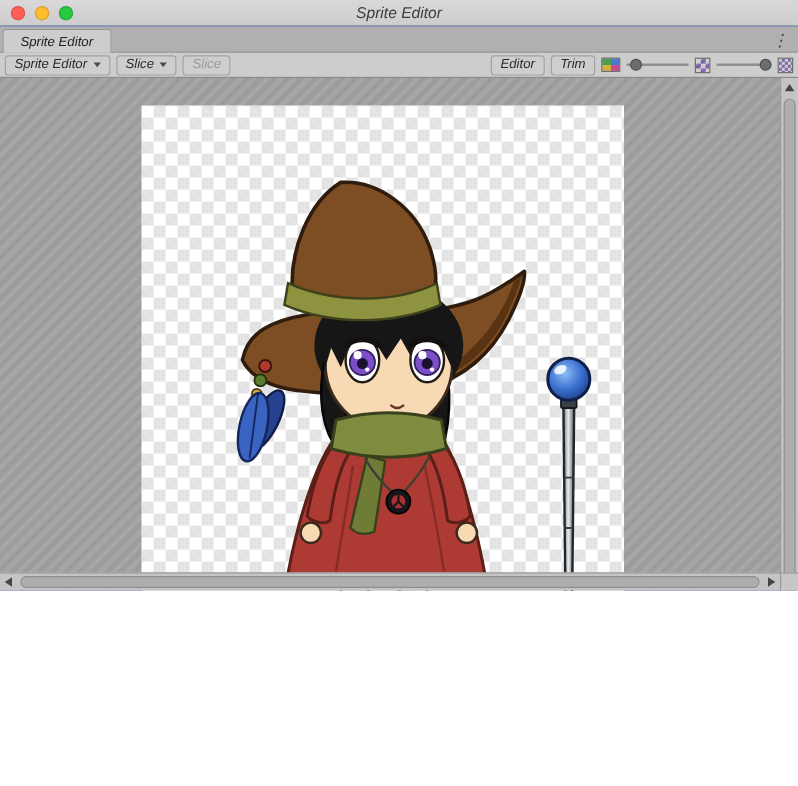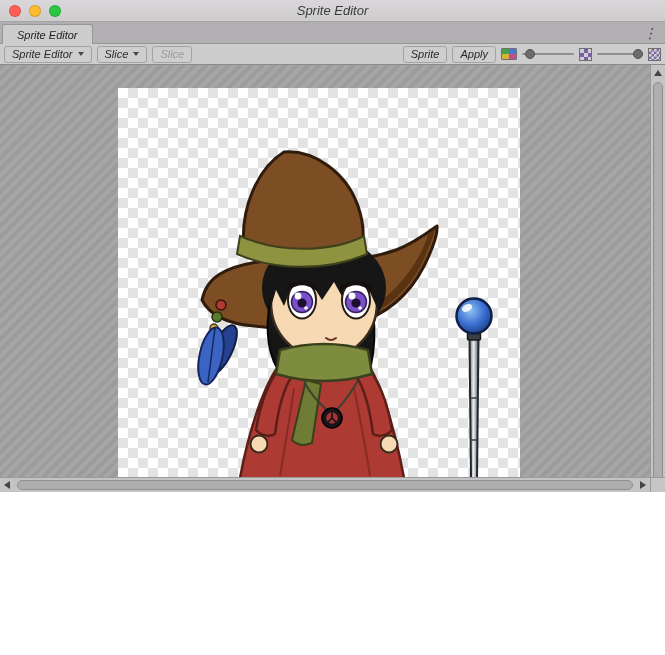--- a/index.html
+++ b/index.html
@@ -95,24 +95,24 @@
     </div>
     <div class="tbtn">
       <span>Slice</span>
       <span class="caret"></span>
     </div>
     <div class="tbtn disabled">
       <span>Slice</span>
     </div>
     <div class="spacer"></div>
     <div class="tbtn">
-      <span>Sprite</span>
-    </div>
-    <div class="tbtn">
-      <span>Apply</span>
+      <span>Editor</span>
+    </div>
+    <div class="tbtn">
+      <span>Trim</span>
     </div>
     <div class="rgbicon"></div>
     <div class="slider zoom">
       <div class="track"></div>
       <div class="thumb"></div>
     </div>
     <div class="mipicon"></div>
     <div class="slider mip">
       <div class="track"></div>
       <div class="thumb"></div>

